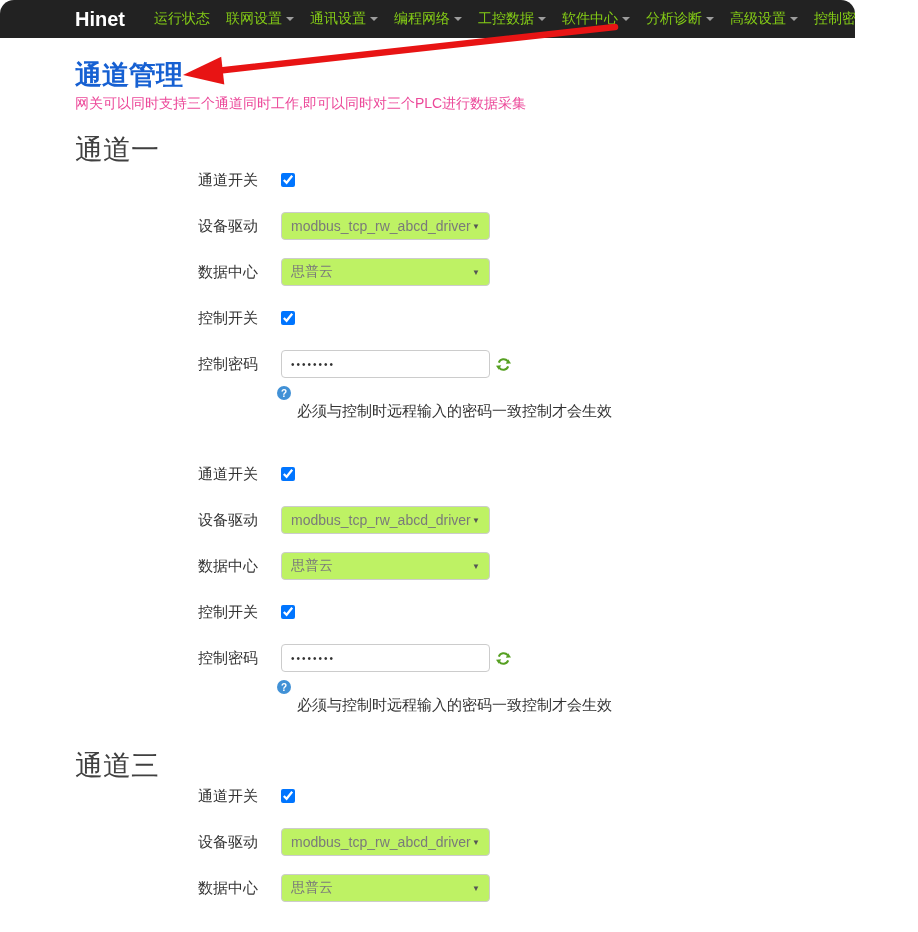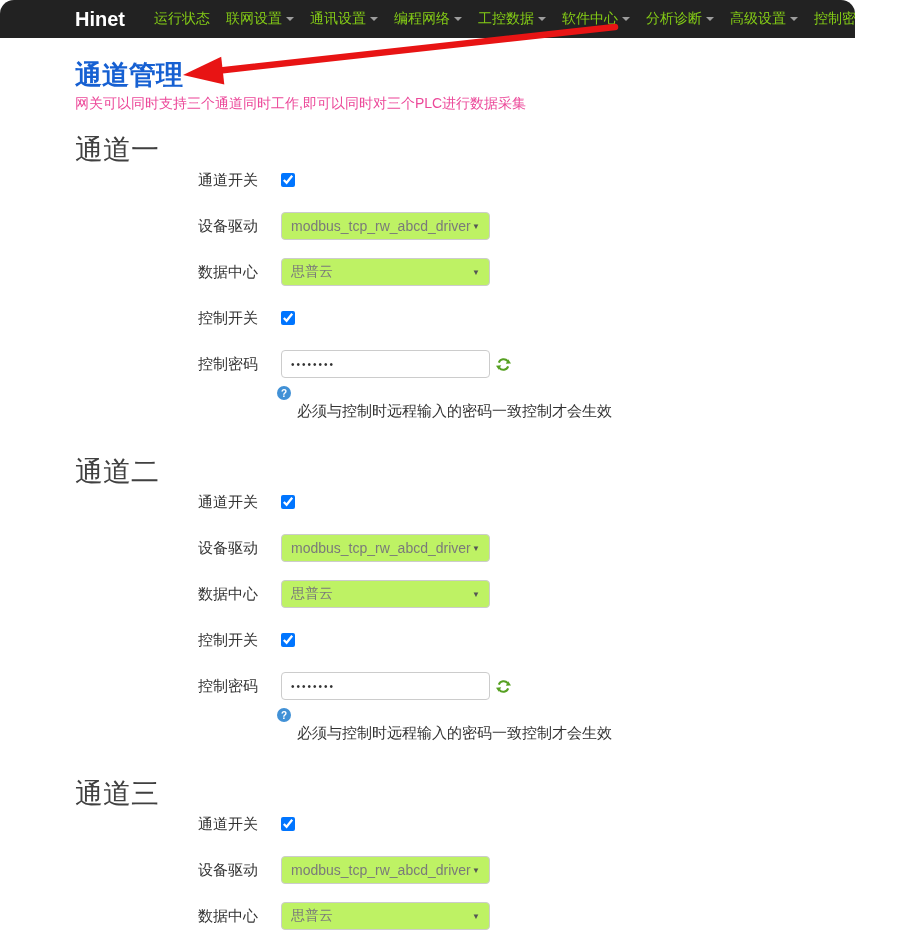--- a/index.html
+++ b/index.html
@@ -184,21 +184,20 @@
           </svg>
         </span>
       </div>
       <div class="help-line">
         <span class="help-icon">?</span>
         <span class="help-text">必须与控制时远程输入的密码一致控制才会生效</span>
       </div>
     </section>
 
     <section class="channel">
-      <h3 class="channel-title">通道二</h3>
 
       <div class="form-row">
         <span class="lbl">通道开关</span>
         <input type="checkbox" class="chk" checked="checked" style="">
       </div>
 
       <div class="form-row">
         <span class="lbl">设备驱动</span>
         <div class="selbox">
           <span>modbus_tcp_rw_abcd_driver</span>

